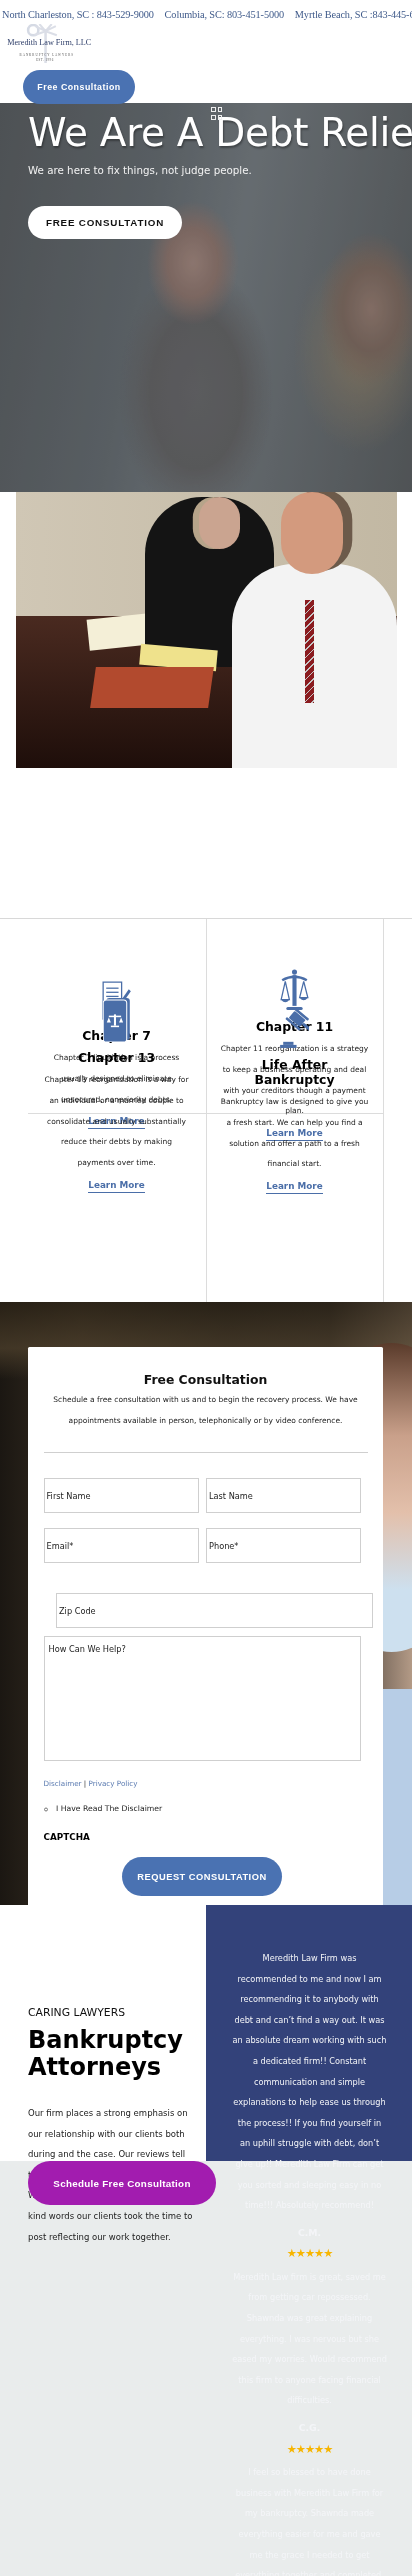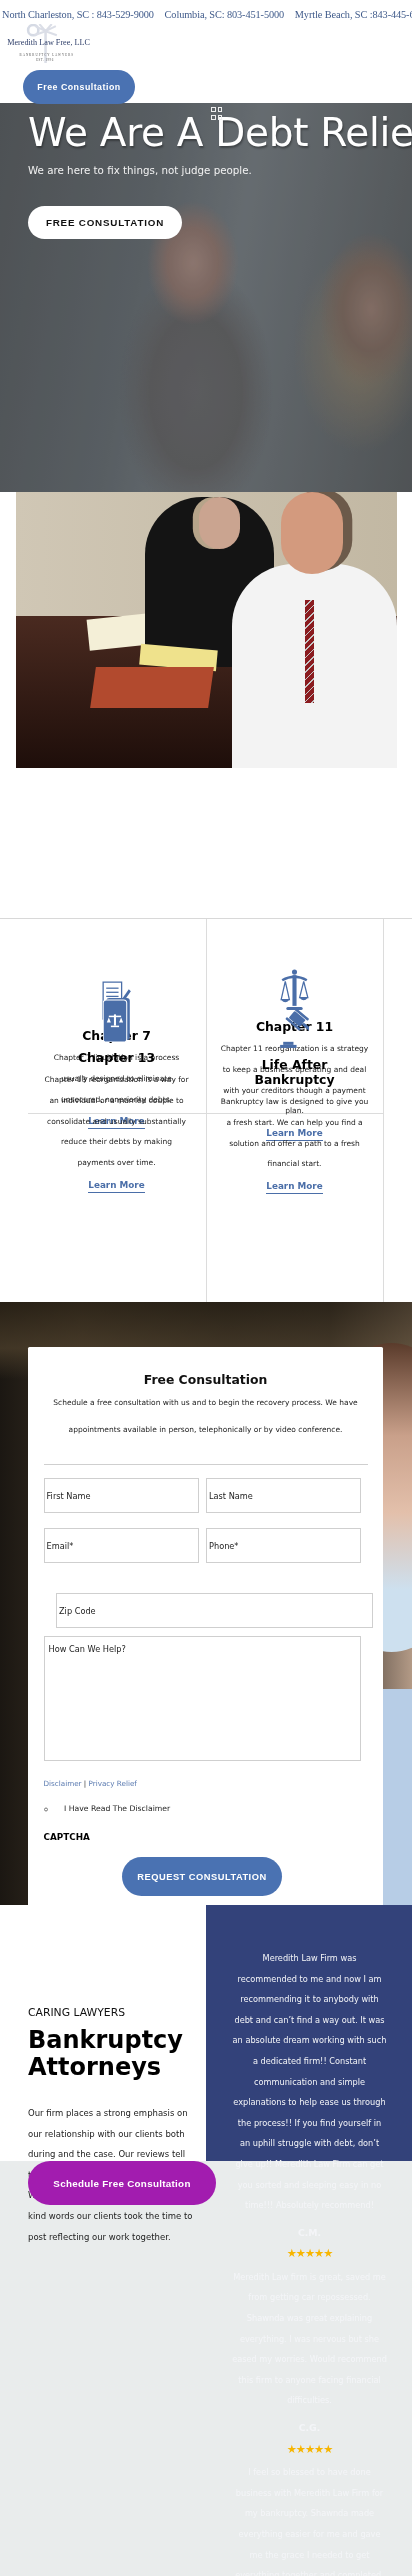--- a/index.html
+++ b/index.html
@@ -61,34 +61,34 @@
   .card-life { left: 220px; top: 91px; }
 
   
   .consult { position: absolute; top: 1302px; left: 0; width: 412px; height: 603px; overflow: hidden; background: linear-gradient(90deg, #1b1712 0%, #3a3024 20%, #1c1a18 55%, #2a2624 80%, #b39a86 100%); }
   .consult .glow-top { position: absolute; inset: 0 0 auto 0; height: 77px; background: linear-gradient(180deg, #2a2216, #4a3d2a 60%, transparent); opacity: 0.8; }
   .consult .face { position: absolute; right: -31px; top: 41px; width: 103px; height: 309px; border-radius: 52px; background: linear-gradient(180deg, #5a3b2b 0%, #c9a08a 30%, #e3c0ab 55%, #cde0ef 80%); }
   .consult .shirt { position: absolute; right: 0; bottom: 0; width: 118px; height: 216px; background: #b7cde6; }
   .consult .dark { position: absolute; left: 139px; bottom: 0; width: 160px; height: 103px; background: #030507; }
   .form-card { position: absolute; top: 45px; left: 28px; width: 355px; height: 433px; background: #fff; border-radius: 1.5px; padding: 0 15.5px; }
   .form-card h2 { text-align: center; font-size: 12.4px; font-weight: bold; margin-top: 25px; }
-  .form-card .intro { text-align: center; font-size: 7.5px; line-height: 27px; color: #222; margin-top: 2.1px; }
+  .form-card .intro { text-align: center; font-size: 7.5px; line-height: 21px; color: #222; margin-top: 2.1px; }
   .form-card .rule { height: 0.5px; background: #cfcfcf; margin-top: 20.6px; }
   .inp { position: absolute; height: 36px; border: 0.5px solid #cfcfcf; background: #fff; font-family: "DejaVu Sans", sans-serif; font-size: 8.2px; padding: 0 2px; color: #222; }
   .inp::placeholder { color: #222; }
   .inp-first { top: 146px; left: 15.5px; width: 155px; }
   .inp-last  { top: 146px; left: 178px; width: 155px; }
   .inp-email { top: 227px; left: 15.5px; width: 155px; }
   .inp-phone { top: 227px; left: 178px; width: 155px; }
   .inp-zip   { top: 292px; left: 28px; width: 317px; }
   .txt-help  { position: absolute; top: 341px; left: 15.5px; width: 317px; height: 126px; border: 0.5px solid #cfcfcf; font-family: "DejaVu Sans", sans-serif; font-size: 8.2px; padding: 7.2px 4.1px; resize: none; color: #222; }
   .txt-help::placeholder { color: #222; }
   .links { position: absolute; top: 489px; left: 15.5px; font-size: 7.2px; color: #333; }
   .links a { color: #5a7ab0; text-decoration: none; }
-  .disc { position: absolute; top: 517px; left: 15.5px; font-size: 7.7px; color: #222; display: flex; align-items: center; gap: 16px; }
+  .disc { position: absolute; top: 517px; left: 15.5px; font-size: 7.7px; color: #222; display: flex; align-items: center; gap: 8px; }
   .disc input { width: 4.6px; height: 4.6px; margin-top: 2.1px; }
   .captcha { position: absolute; top: 548px; left: 15.5px; font-size: 8.8px; font-weight: bold; color: #000; }
   .submit { position: absolute; top: 582px; left: 94px; width: 160px; height: 39px; border-radius: 19.6px; background: #4a72b2; color: #fff; font-weight: bold; font-size: 9.3px; letter-spacing: 0.5px; border: none; }
 
   
   .attorneys { position: absolute; top: 1905px; left: 0; width: 248px; height: 256px; background: #fff; padding-left: 28px; }
   .attorneys .eyebrow { position: absolute; top: 101px; left: 28px; font-size: 10.8px; color: #111; }
   .attorneys h2 { position: absolute; top: 122px; left: 28px; font-size: 24px; line-height: 27px; font-weight: bold; color: #000; }
   .attorneys p { position: absolute; top: 198px; left: 28px; width: 170px; font-size: 8.5px; line-height: 20.6px; color: #222; }
   .sched { position: absolute; top: 1904px; left: 28px; width: 188px; height: 44px; border-radius: 22px; background: #a21caf; color: #fff; font-weight: bold; font-size: 9.8px; letter-spacing: 0.3px; border: none; z-index: 5; }
@@ -109,21 +109,21 @@
     <span>North Charleston, SC : 843-529-9000</span>
     <span>Columbia, SC: 803-451-5000</span>
     <span>Myrtle Beach, SC :843-445-6300</span>
   </div>
   <div class="logo">
     <svg class="palm" viewBox="0 0 70 76">
       <circle cx="16" cy="12" r="10" fill="none" stroke="#8a96b4" stroke-width="5"></circle>
       <path d="M40 10 L40 76" stroke="#9aa3bb" stroke-width="5"></path>
       <path d="M40 14 L20 4 M40 14 L60 4 M40 14 L18 22 M40 14 L62 22 M40 14 L28 0 M40 14 L52 0" stroke="#9aa3bb" stroke-width="4"></path>
     </svg>
-    <div class="name">Meredith Law Free, LLC</div>
+    <div class="name">Meredith Law Firm, LLC</div>
     <div class="sub">BANKRUPTCY LAWYERS</div>
     <div class="est">EST. 1996</div>
   </div>
 </div>
 <button class="top-cta">Free Consultation</button>
 
 <section class="hero">
   <div class="photo-bg"></div>
   <div class="veil"></div>
   <h1>We Are A Debt Relief Agency</h1>
@@ -230,21 +230,21 @@
     <input class="inp inp-first" type="text" placeholder="First Name" style="">
     <input class="inp inp-last" type="text" placeholder="Last Name" style="">
     <input class="inp inp-email" type="email" placeholder="Email*" style="">
     <input class="inp inp-phone" type="tel" placeholder="Phone*" style="">
     <input class="inp inp-zip" type="text" placeholder="Zip Code" style="">
     <textarea class="txt-help" placeholder="How Can We Help?" style=""></textarea>
 
     <div class="links">
       <a>Disclaimer</a>
       <span>|</span>
-      <a>Privacy Relief</a>
+      <a>Privacy Policy</a>
     </div>
     <label class="disc">
       <input type="checkbox" style="">
       <span>I Have Read The Disclaimer</span>
     </label>
     <div class="captcha">CAPTCHA</div>
     <button class="submit" type="submit">REQUEST CONSULTATION</button>
   </form>
 </section>
 

